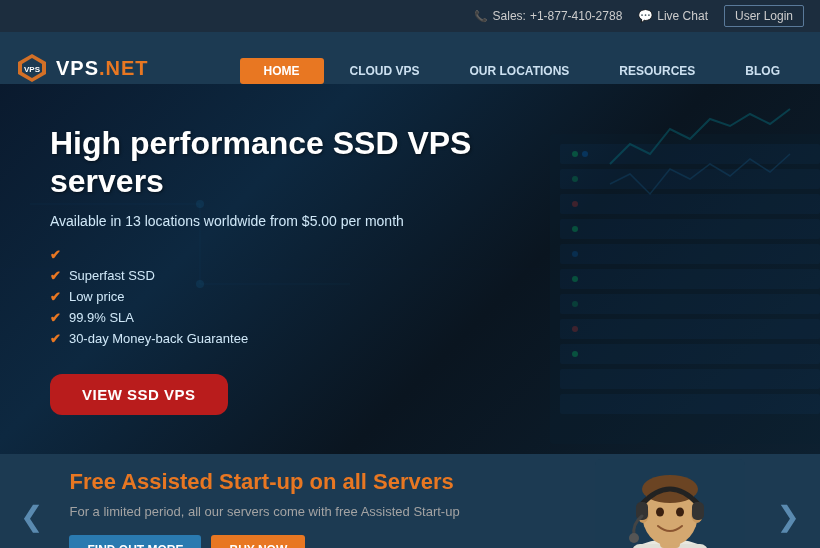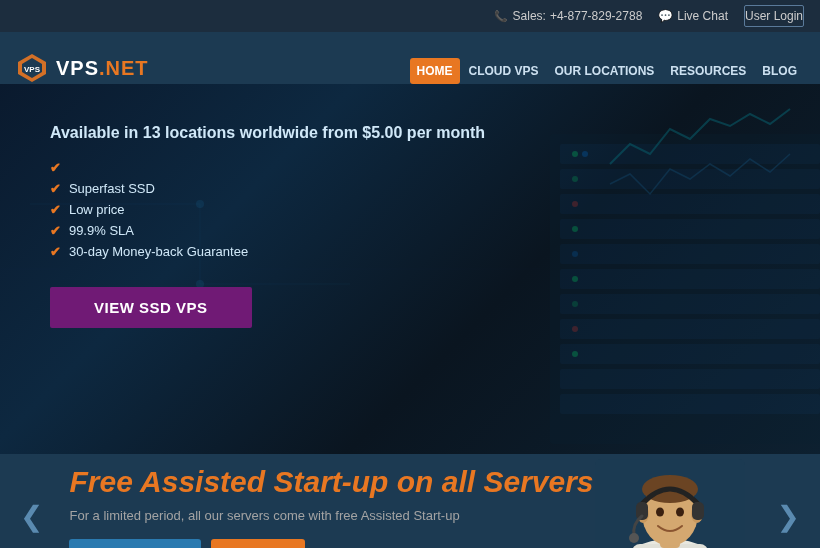--- a/index.html
+++ b/index.html
@@ -28,21 +28,21 @@
       display: flex;
       align-items: center;
       gap: 4px;
       cursor: pointer;
     }
     .user-login-btn {
       background: transparent;
       border: 1px solid #5a7a9a;
       color: #ccc;
       font-size: 12px;
-      padding: 3px 0;
+      padding: 3px 10px;
       cursor: pointer;
       border-radius: 2px;
     }
 
     
     .header {
       background: #1c3a52;
       height: 52px;
       display: flex;
       align-items: flex-end;
@@ -69,21 +69,21 @@
     
     .nav {
       display: flex;
       align-items: center;
       gap: 2px;
     }
     .nav-item {
       color: #cce0f0;
       font-size: 12px;
       font-weight: bold;
-      padding: 6px 7px;
+      padding: 6px 24px;
       cursor: pointer;
       text-transform: uppercase;
       border-radius: 3px;
       text-decoration: none;
     }
     .nav-item.active { background: #e87722; color: #fff; }
 
     
     .hero {
       position: relative;
@@ -113,50 +113,49 @@
     .hero-title {
       color: #fff;
       font-size: 32px;
       font-weight: bold;
       line-height: 1.2;
       margin-bottom: 12px;
       text-shadow: 1px 1px 3px rgba(0,0,0,0.5);
     }
     .hero-subtitle {
       color: #d0e8f8;
-      font-size: 16px;
+      font-size: 14px;
       margin-bottom: 18px;
-      font-weight: bold;
     }
     .hero-features {
       list-style: none;
       margin-bottom: 28px;
     }
     .hero-features li {
       color: #d0e8f8;
       font-size: 13px;
       margin-bottom: 6px;
       display: flex;
       align-items: center;
       gap: 8px;
     }
     .check-icon {
       color: #e87722;
       font-weight: bold;
       font-size: 13px;
     }
     .view-btn {
-      background: #701a75;
+      background: #b91c1c;
       color: #fff;
       border: none;
-      padding: 12px 44px;
+      padding: 12px 32px;
       font-size: 15px;
       font-weight: bold;
       cursor: pointer;
-      border-radius: 2px;
+      border-radius: 12px;
       text-transform: uppercase;
       letter-spacing: 0.5px;
     }
 
     
     .bottom-section {
       background: #1c3a52;
       height: 126px;
       display: flex;
       align-items: center;
@@ -170,24 +169,23 @@
       cursor: pointer;
       margin-right: 16px;
       line-height: 1;
     }
     .bottom-content {
       flex: 1;
       padding: 0 10px;
     }
     .bottom-title {
       color: #e87722;
-      font-size: 30px;
+      font-size: 22px;
       font-weight: bold;
       margin-bottom: 8px;
-      font-style: italic;
     }
     .bottom-desc {
       color: #a3a3a3;
       font-size: 13px;
       margin-bottom: 14px;
       max-width: 420px;
       line-height: 1.4;
     }
     .bottom-buttons {
       display: flex;
@@ -234,21 +232,21 @@
       justify-content: center;
     }
   </style>
 </head>
 <body>
 
 <div class="top-bar">
   <div class="top-bar-sales">
     <span style="font-size:11px;">📞</span>
     <span>Sales:</span>
-    <span>+4-877-829-2788</span>
+    <span>+1-877-410-2788</span>
   </div>
   <div class="top-bar-chat">
     <span style="font-size:12px;">💬</span>
     <span>Live Chat</span>
   </div>
   <button class="user-login-btn">User Login</button>
 </div>
 
 <div class="header">
   <div class="logo">
@@ -309,20 +307,21 @@
       <line x1="200" y1="200" x2="350" y2="200" stroke="#1a5080" stroke-width="1" opacity="0.4"></line>
       <circle cx="200" cy="120" r="4" fill="#1a7ab0" opacity="0.5"></circle>
       <circle cx="200" cy="200" r="4" fill="#1a7ab0" opacity="0.5"></circle>
 
       <line x1="0" y1="185" x2="540" y2="185" stroke="#1a4060" stroke-width="0.5" opacity="0.3"></line>
       <line x1="270" y1="0" x2="270" y2="370" stroke="#1a4060" stroke-width="0.5" opacity="0.2"></line>
     </svg>
   </div>
 
   <div class="hero-content">
+    <h1 class="hero-title">High performance SSD VPS servers</h1>
     <p class="hero-subtitle">Available in 13 locations worldwide from $5.00 per month</p>
     <ul class="hero-features">
       <li>
         <span class="check-icon">✔</span>
       </li>
       <li>
         <span class="check-icon">✔</span>
         <span>Superfast SSD</span>
       </li>
       <li>

